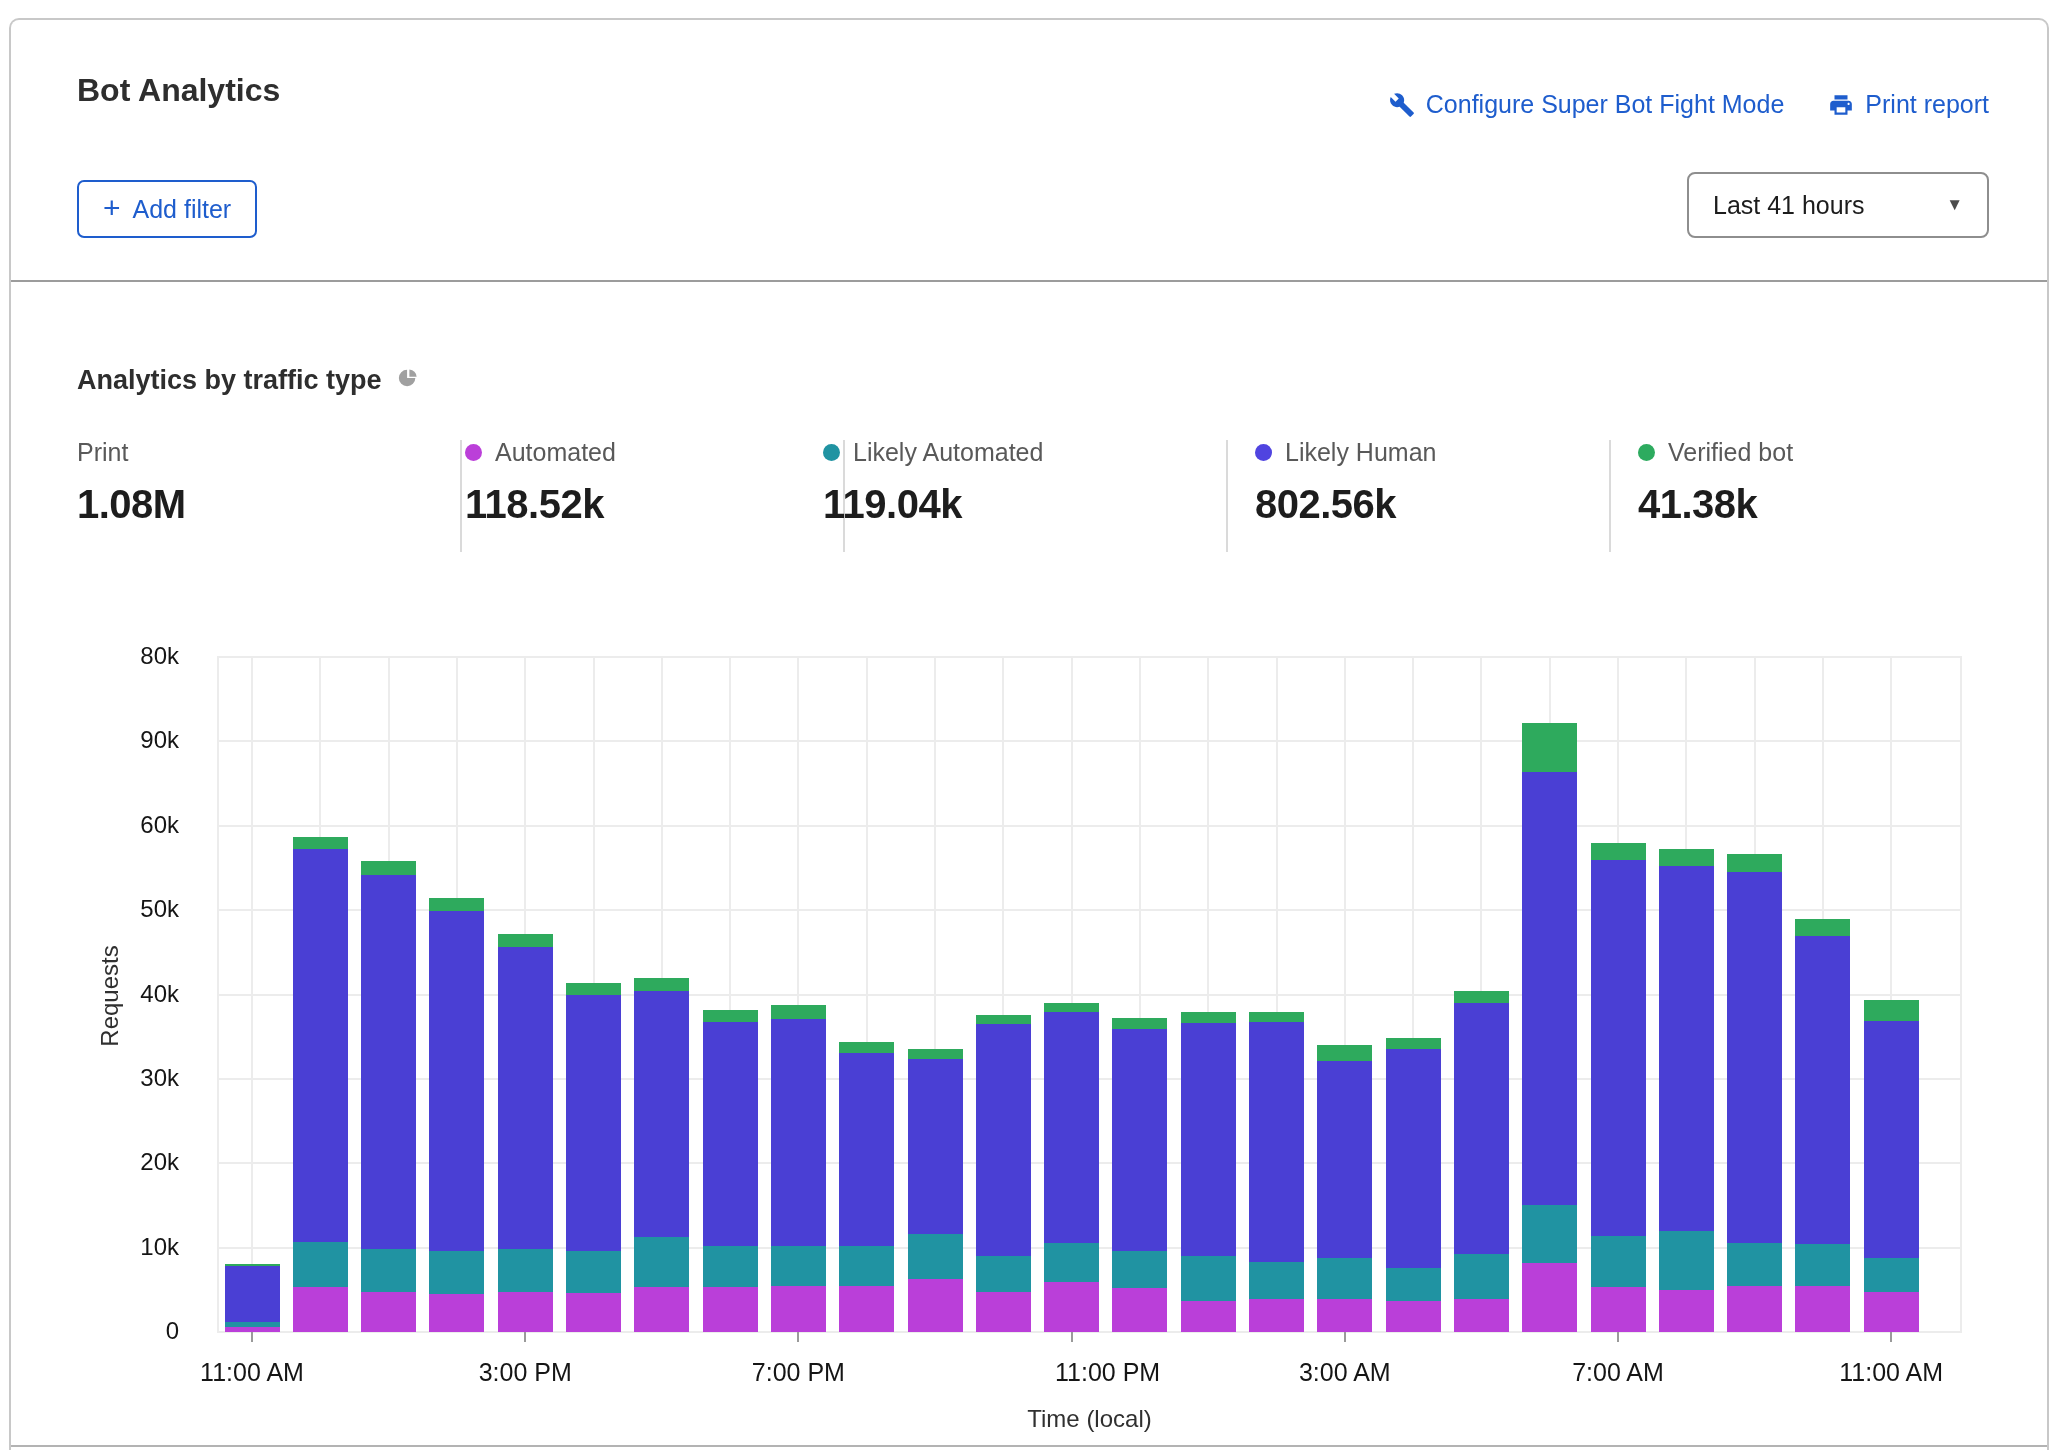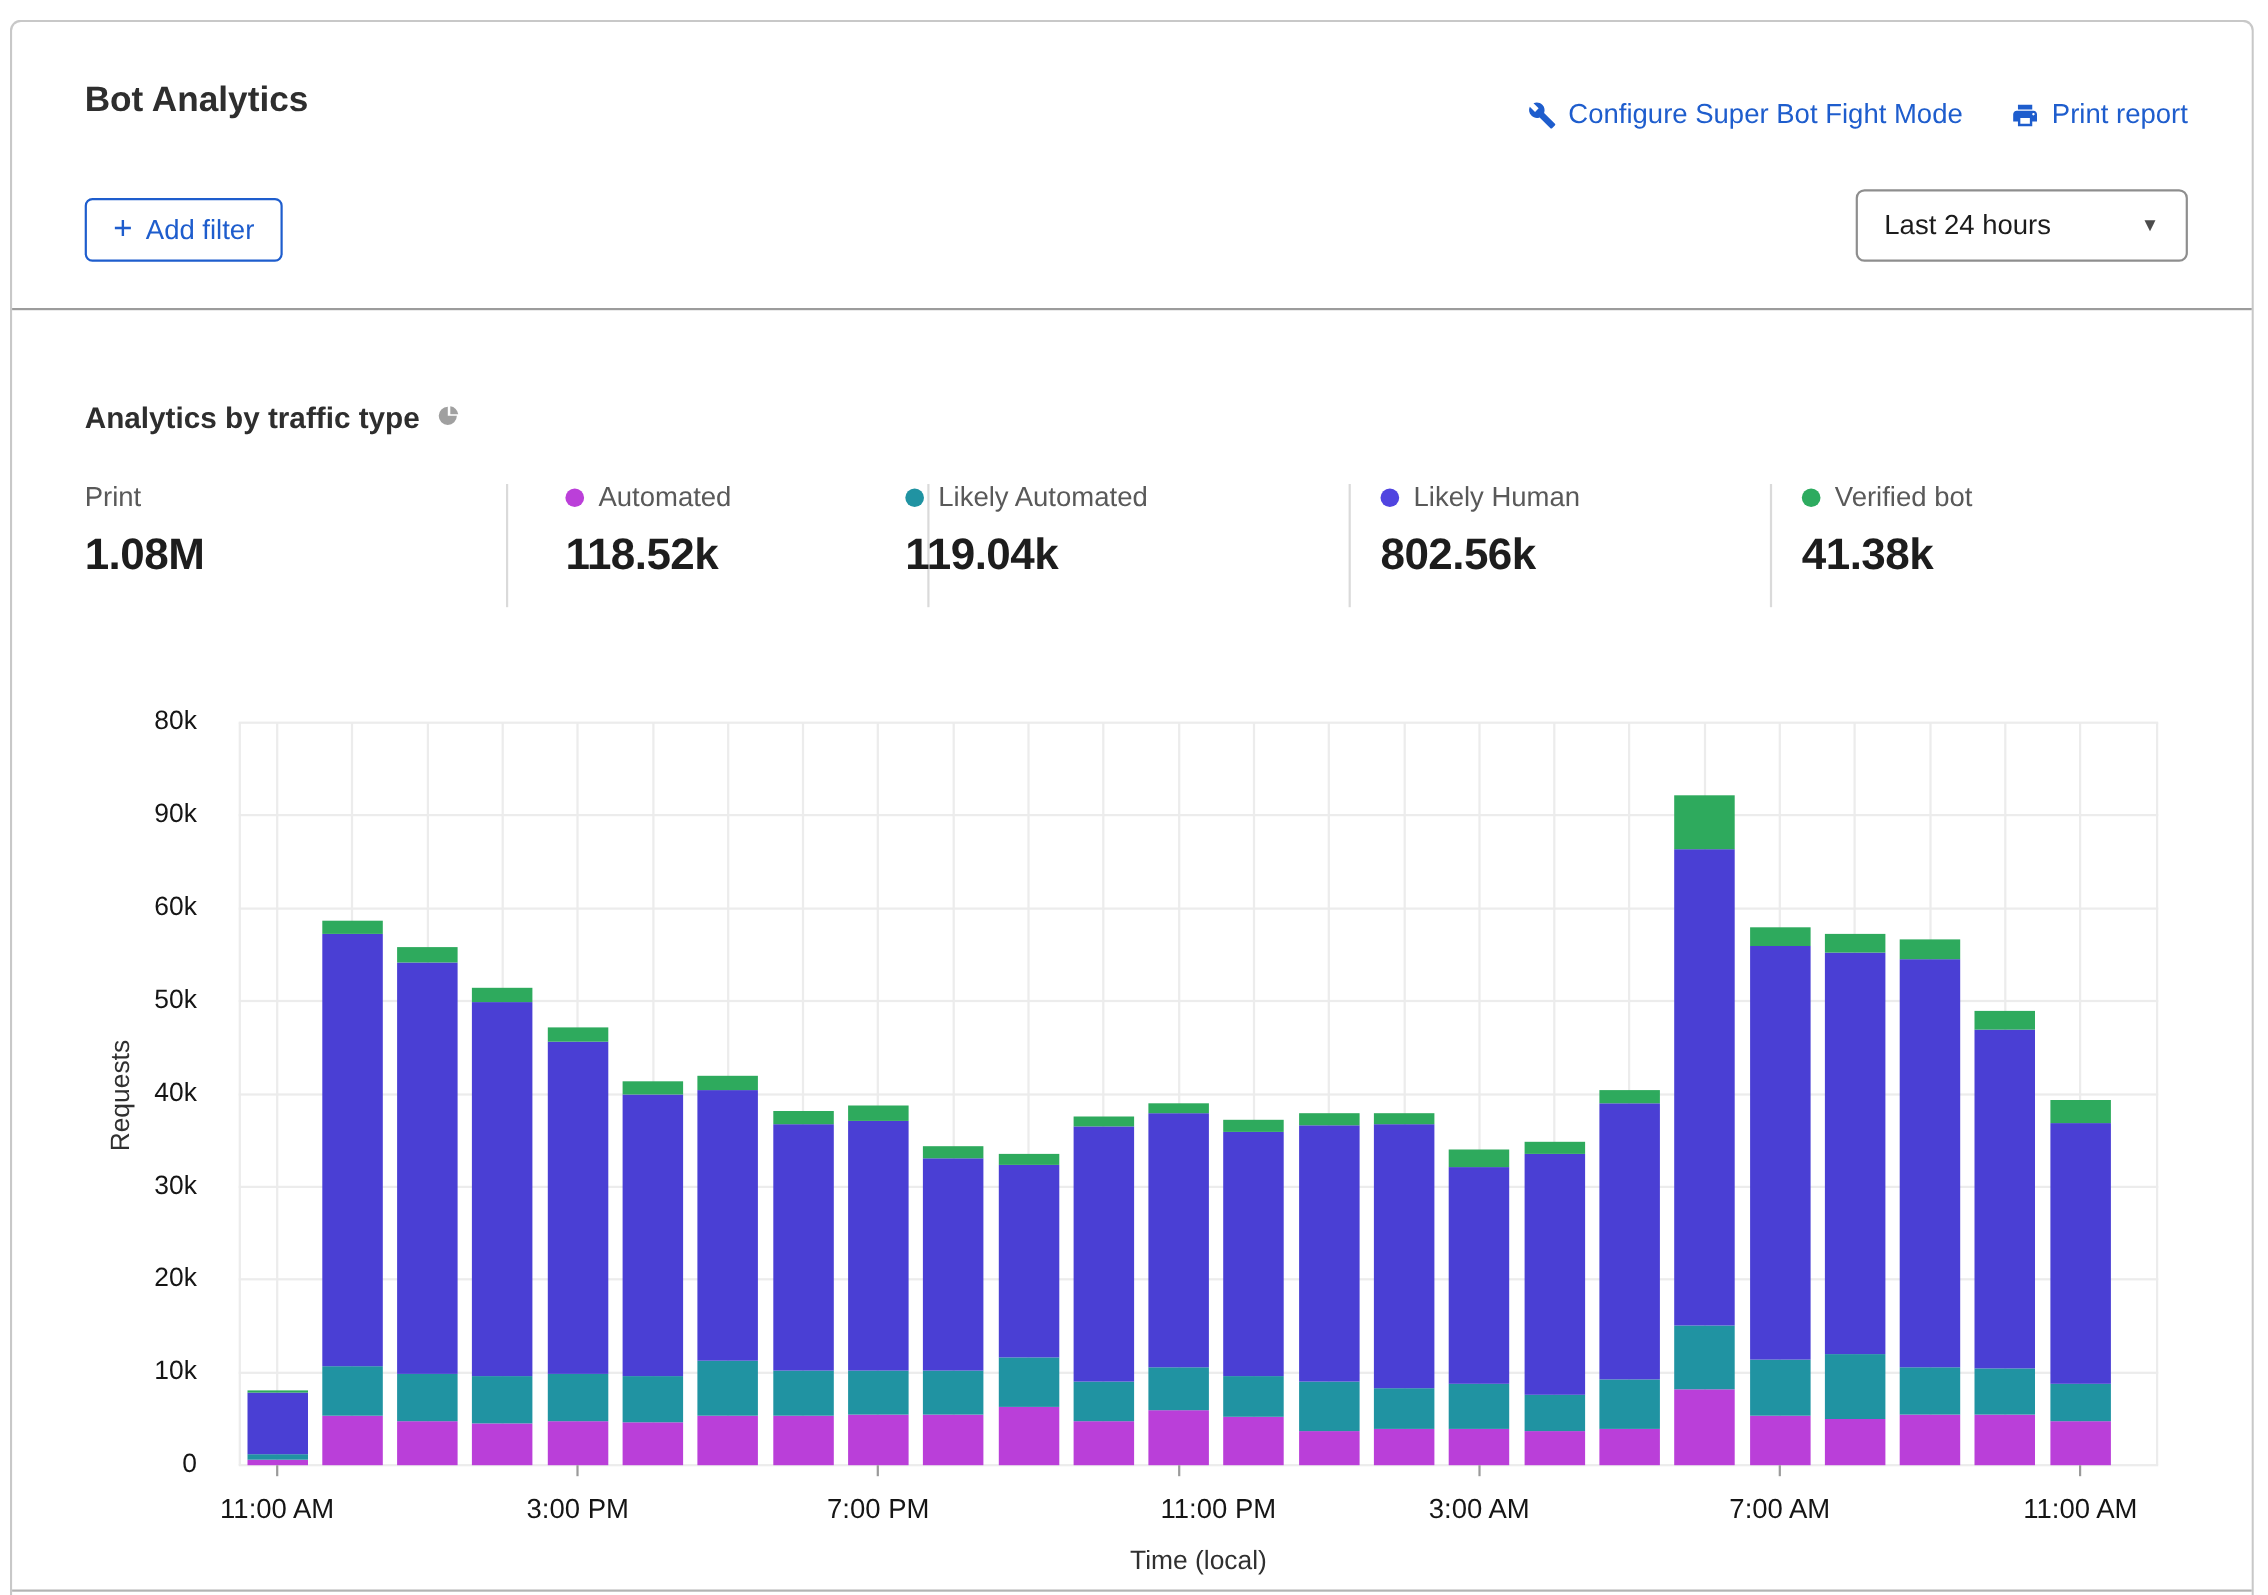--- a/index.html
+++ b/index.html
@@ -83,42 +83,42 @@
       <span>Print report</span>
     </div>
   </div>
 
   <button class="add-filter">
     <span class="plus">+</span>
     <span>Add filter</span>
   </button>
 
   <div class="dropdown">
-    <span>Last 24 hours</span>
+    <span>Last 41 hours</span>
     <span class="caret">▼</span>
   </div>
 
   <div class="divider-top"></div>
 
   <div class="section-title">
     <span>Analytics by traffic type</span>
     <span>
       <svg width="22" height="22" viewBox="0 0 24 24">
           <path d="M11 3 A9 9 0 1 0 20 12 L11 12 Z" fill="#a0a0a0"></path>
           <path d="M13.5 2.6 A9 9 0 0 1 21.4 10.5 L13.5 10.5 Z" fill="#a0a0a0"></path>
         </svg>
     </span>
   </div>
 
   <div class="stat" style="left:66px">
     <div class="stat-label">Print</div>
     <div class="stat-value">1.08M</div>
   </div>
   <div class="vdiv" style="left:449px"></div>
-  <div class="stat" style="left:503px">
+  <div class="stat" style="left:454px">
     <div class="stat-label">
       <span class="dot" style="background: rgb(187, 63, 217);"></span>
       <span>Automated</span>
     </div>
     <div class="stat-value">118.52k</div>
   </div>
   <div class="vdiv" style="left:832px"></div>
   <div class="stat" style="left:812px">
     <div class="stat-label">
       <span class="dot" style="background: rgb(32, 147, 162);"></span>

